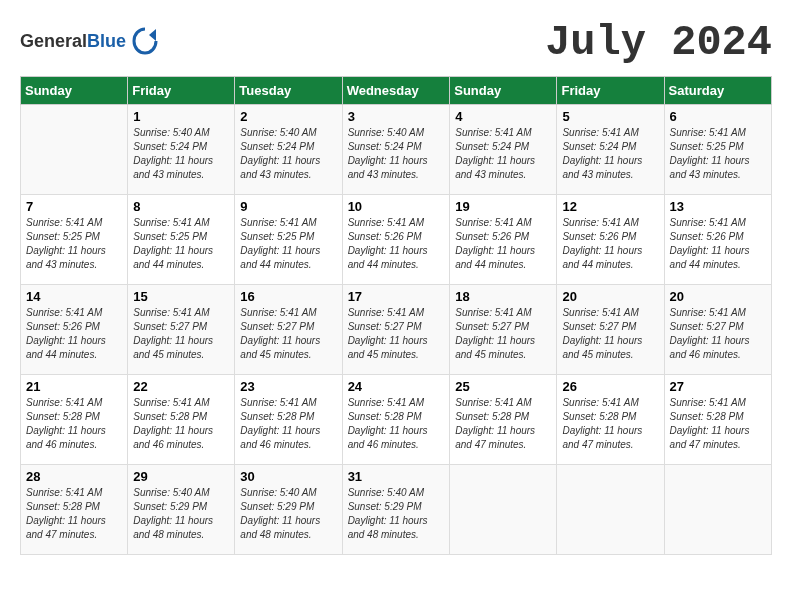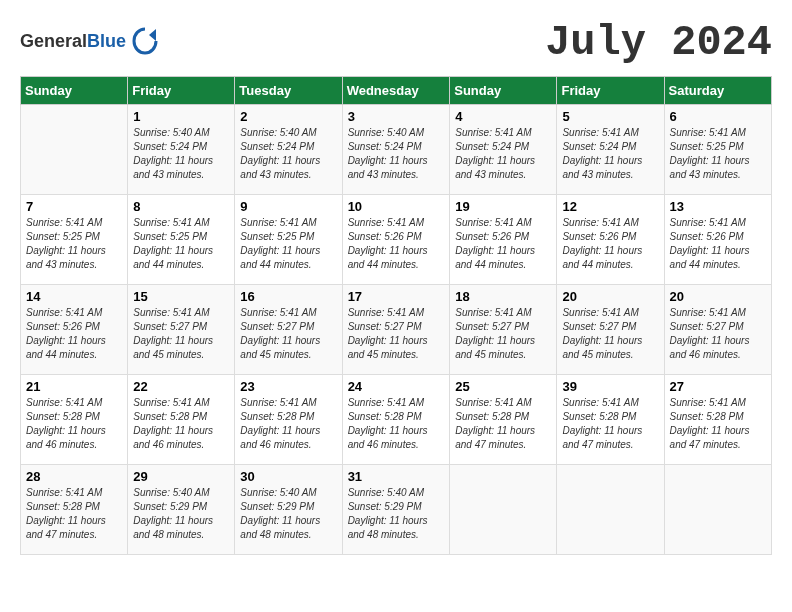--- a/index.html
+++ b/index.html
@@ -227,21 +227,21 @@
         </td>
         <td>
           <span class="day-number">24</span>
           <div class="day-info">Sunrise: 5:41 AM<br>Sunset: 5:28 PM<br>Daylight: 11 hours and 46 minutes.</div>
         </td>
         <td>
           <span class="day-number">25</span>
           <div class="day-info">Sunrise: 5:41 AM<br>Sunset: 5:28 PM<br>Daylight: 11 hours and 47 minutes.</div>
         </td>
         <td>
-          <span class="day-number">39</span>
+          <span class="day-number">26</span>
           <div class="day-info">Sunrise: 5:41 AM<br>Sunset: 5:28 PM<br>Daylight: 11 hours and 47 minutes.</div>
         </td>
         <td>
           <span class="day-number">27</span>
           <div class="day-info">Sunrise: 5:41 AM<br>Sunset: 5:28 PM<br>Daylight: 11 hours and 47 minutes.</div>
         </td>
       </tr>
       <tr>
         <td>
           <span class="day-number">28</span>

